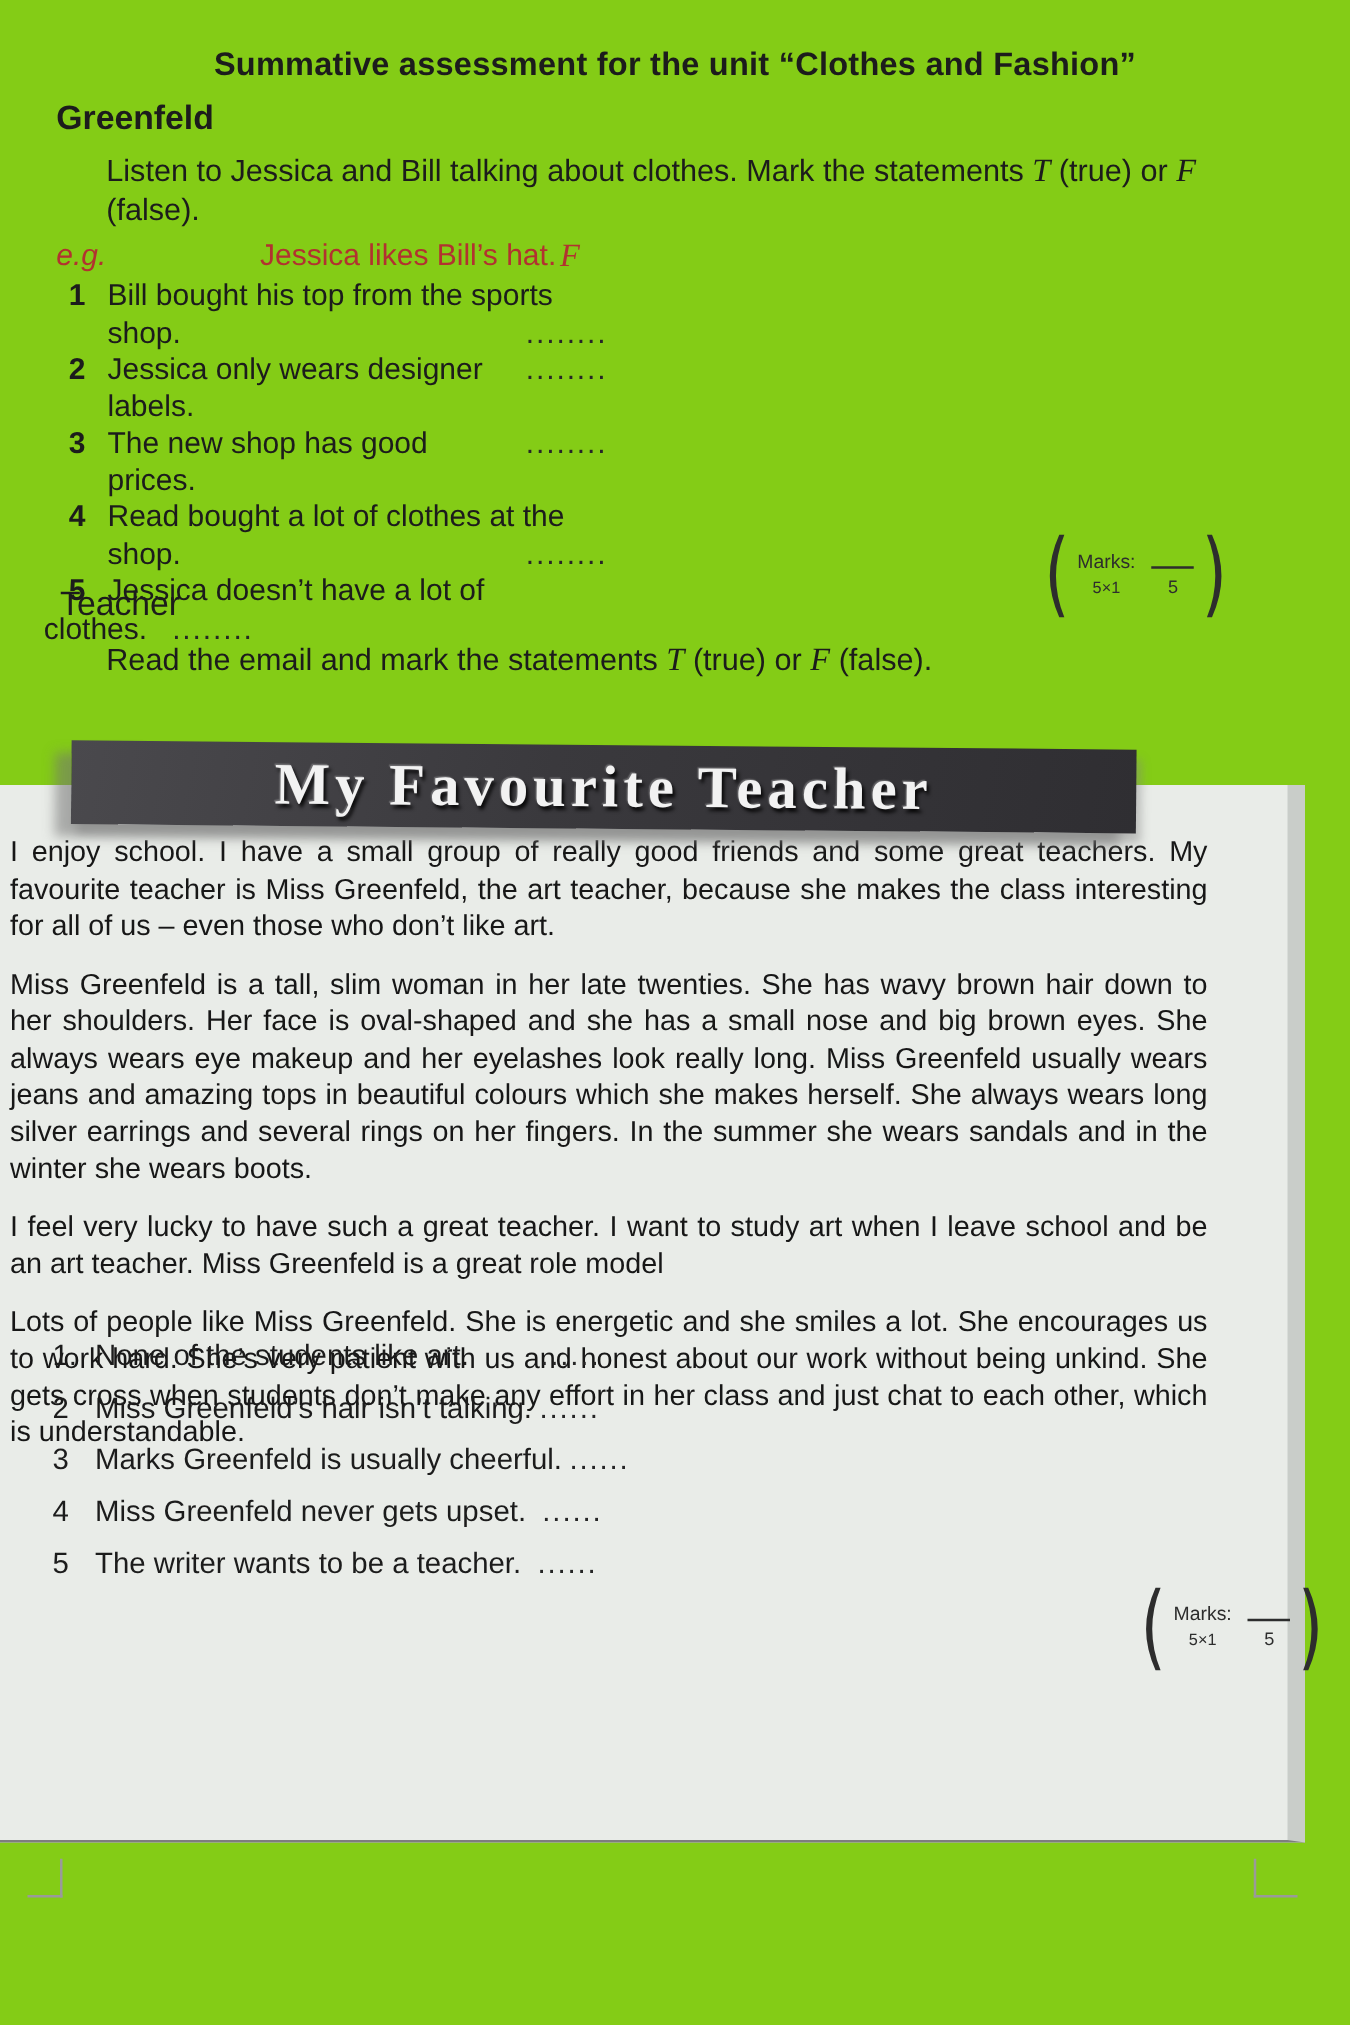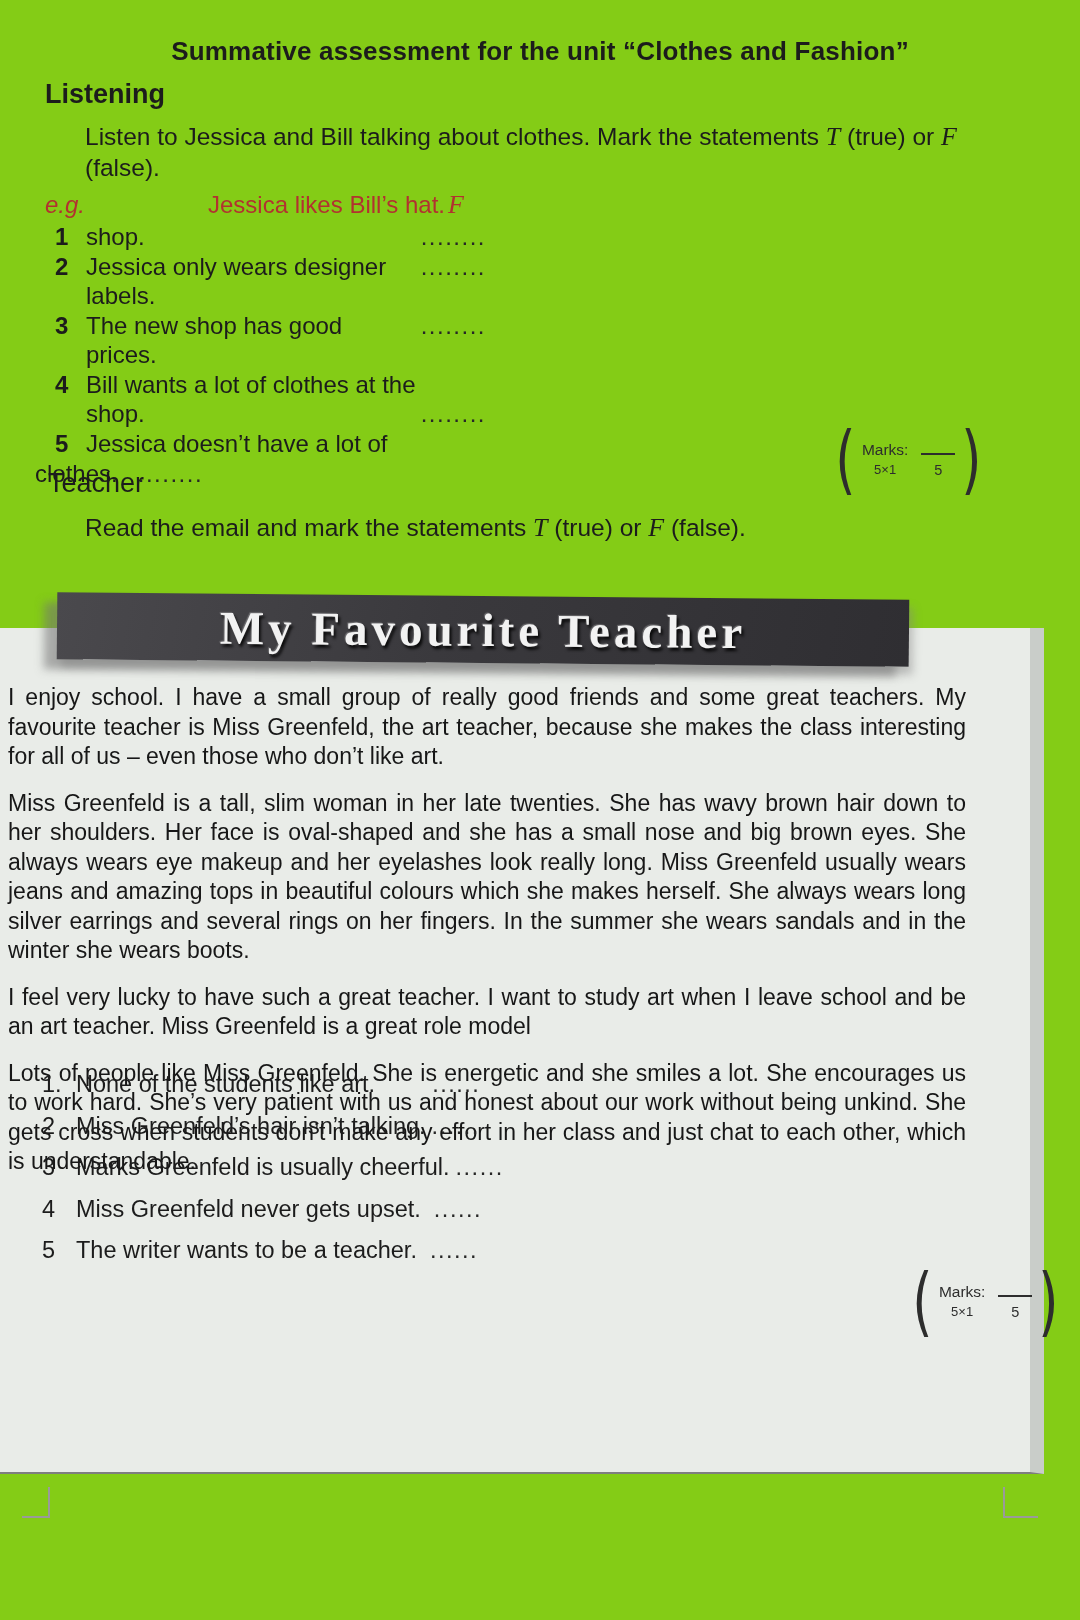--- a/index.html
+++ b/index.html
@@ -50,21 +50,21 @@
          border-right:14px solid #c9cdc9;border-bottom:2px solid #7e7e7e;box-sizing:content-box;}
   .banner{position:absolute;left:57px;top:596px;width:852px;height:67px;z-index:3;
           background:linear-gradient(100deg,#4a494d 0%,#3a393d 45%,#2f2e32 100%);
           transform:rotate(0.5deg);display:flex;align-items:center;justify-content:center;
           box-shadow:-13px 10px 9px rgba(115,115,115,0.55),4px 8px 8px rgba(130,130,130,0.45);}
   .banner-text{font-family:"Liberation Serif",serif;font-weight:700;font-size:47px;
                color:#f2f2f2;letter-spacing:4px;white-space:nowrap;
                text-shadow:2px 3px 3px rgba(0,0,0,0.85),-1px -1px 1px rgba(255,255,255,0.25);}
   .email-body{position:absolute;left:8px;top:39px;width:958px;font-size:23px;line-height:29.5px;
               text-align:justify;color:#171717;}
-  .email-p{margin:16px 0 17px 0;}
+  .email-p{margin:0 0 17px 0;}
 
   
   .r-list{position:absolute;left:42px;top:444px;width:700px;}
   .r-item{display:flex;margin-bottom:16.5px;line-height:25px;font-size:23.5px;color:#1c1c1c;}
   .r-num{width:34px;}
   .r-item.gap-lg .dots{margin-left:57px;}
   .r-item.gap-sm .dots{margin-left:13px;}
   .r-item.gap-xs .dots{margin-left:6px;}
 
   
@@ -73,35 +73,39 @@
   .crop-right{position:absolute;left:1003px;top:1487px;width:33px;height:29px;
               border-left:2px solid #9a9a9a;border-bottom:2px solid #9a9a9a;}
 </style>
 </head>
 <body>
 
 <div class="page">
 
   <div class="title">Summative assessment for the unit “Clothes and Fashion”</div>
 
-  <div class="h-listening">Listening</div>
+  <div class="h-listening">Greenfeld</div>
 
   <div class="instr instr1"><span>Listen to Jessica and Bill talking about clothes. Mark the statements </span><span class="tf">T</span><span> (true) or </span><span class="tf">F</span><span> (false).</span></div>
 
   <div class="listening-block">
     <div class="eg" style="color: rgb(178, 50, 48);">
       <span class="eg-label">e.g.</span>
       <span class="eg-text">Jessica likes Bill’s hat.</span>
       <span class="eg-answer" style="color: rgb(178, 50, 48);">F</span>
     </div>
     <div class="q-list">
 
         <div class="q-item wrap">
           <span class="q-num">1</span>
           <span class="q-body">
+            <span class="q-row1">
+              <span class="q-t1">Bill bought his top from the sports</span>
+              <span class="dots d1"></span>
+            </span>
             <span class="q-row2">
               <span class="q-t2">shop.</span>
               <span class="dots d2">........</span>
             </span>
           </span>
         </div>
 
         <div class="q-item gap">
           <span class="q-num">2</span>
           <span class="q-body">
@@ -121,21 +125,21 @@
               <span class="dots d1">........</span>
             </span>
 
           </span>
         </div>
 
         <div class="q-item wrap">
           <span class="q-num">4</span>
           <span class="q-body">
             <span class="q-row1">
-              <span class="q-t1">Bill wants a lot of clothes at the</span>
+              <span class="q-t1">Read bought a lot of clothes at the</span>
               <span class="dots d1"></span>
             </span>
             <span class="q-row2">
               <span class="q-t2">shop.</span>
               <span class="dots d2">........</span>
             </span>
           </span>
         </div>
 
         <div class="q-item outdent">

